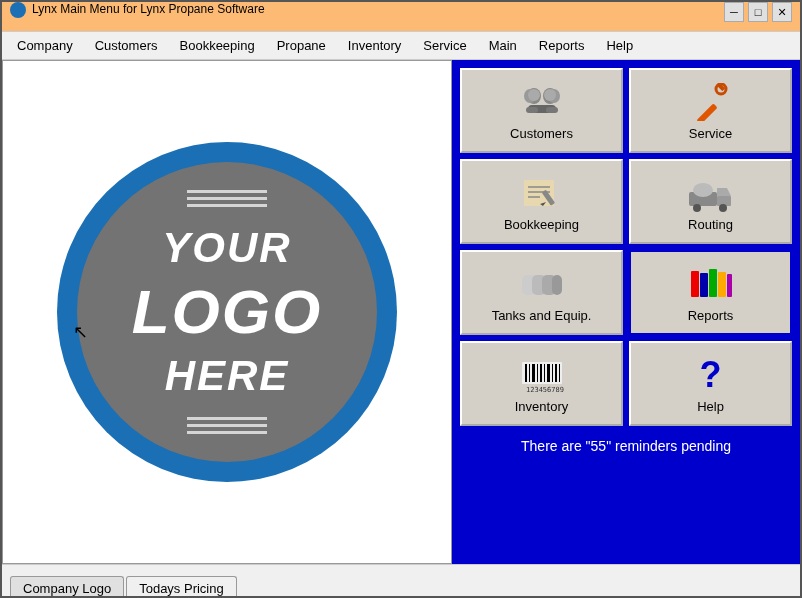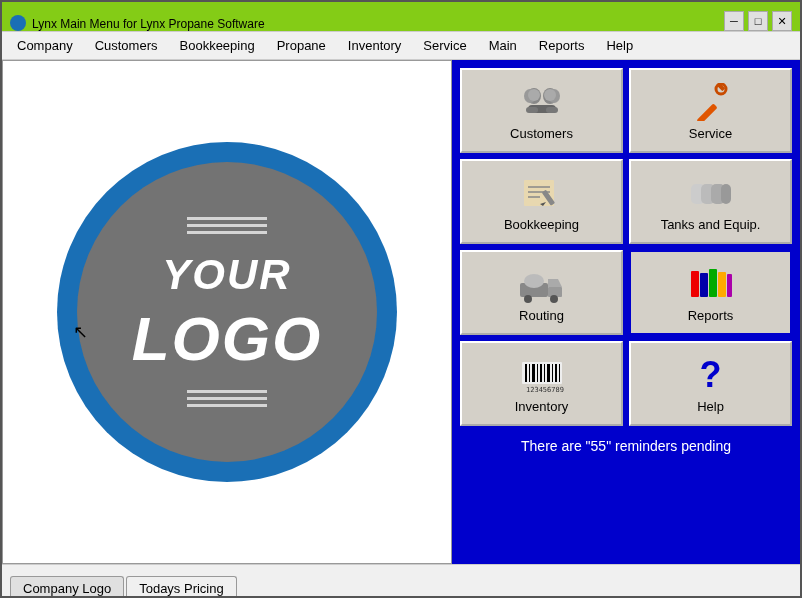--- a/index.html
+++ b/index.html
@@ -7,24 +7,24 @@
       font-family: 'Segoe UI', Tahoma, Geneva, Verdana, sans-serif;
       background: #f0f0f0;
       width: 802px;
       height: 598px;
       overflow: hidden;
       border: 2px solid #555;
     }
 
     
     .title-bar {
-      background: #84cc16;
+      background: #fdba74;
       height: 30px;
       display: flex;
-      align-items: flex-end;
+      align-items: flex-start;
       padding: 0 8px;
       border-bottom: 1px solid #ccc;
       font-size: 12px;
       color: #000;
     }
     .title-bar-icon {
       width: 16px;
       height: 16px;
       margin-right: 6px;
       background: #1a6fb5;
@@ -268,20 +268,21 @@
   <div class="left-panel">
     <div class="logo-circle-outer">
       <div class="logo-circle-inner">
         <div class="logo-lines-top">
           <div></div>
           <div></div>
           <div></div>
         </div>
         <div class="logo-text-your">YOUR</div>
         <div class="logo-text-logo">LOGO</div>
+        <div class="logo-text-here">HERE</div>
         <div class="logo-lines-bottom">
           <div></div>
           <div></div>
           <div></div>
         </div>
       </div>
     </div>
     <div class="cursor-arrow">↖</div>
   </div>
 
@@ -331,43 +332,43 @@
             <polygon points="25,32 28,28 22,30" fill="#555"></polygon>
           </svg>
         </div>
         <span>Bookkeeping</span>
       </button>
 
       <button class="icon-btn">
         <div class="icon-img">
           <svg width="48" height="38" viewBox="0 0 48 38">
 
-            <rect x="4" y="10" width="14" height="20" rx="5" fill="#ccc"></rect>
-            <rect x="14" y="10" width="14" height="20" rx="5" fill="#bbb"></rect>
-            <rect x="24" y="10" width="14" height="20" rx="5" fill="#aaa"></rect>
-            <rect x="34" y="10" width="10" height="20" rx="5" fill="#999"></rect>
-          </svg>
-        </div>
-        <span>Tanks and Equip.</span>
-      </button>
-
-      <button class="icon-btn">
-        <div class="icon-img">
-          <svg width="48" height="38" viewBox="0 0 48 38">
-
             <rect x="2" y="18" width="28" height="14" rx="2" fill="#888"></rect>
             <rect x="30" y="22" width="14" height="10" rx="1" fill="#999"></rect>
             <polygon points="30,22 44,22 40,14 30,14" fill="#aaa"></polygon>
             <circle cx="10" cy="34" r="4" fill="#555"></circle>
             <circle cx="36" cy="34" r="4" fill="#555"></circle>
 
             <ellipse cx="16" cy="16" rx="10" ry="7" fill="#bbb"></ellipse>
           </svg>
         </div>
         <span>Routing</span>
+      </button>
+
+      <button class="icon-btn">
+        <div class="icon-img">
+          <svg width="48" height="38" viewBox="0 0 48 38">
+
+            <rect x="4" y="10" width="14" height="20" rx="5" fill="#ccc"></rect>
+            <rect x="14" y="10" width="14" height="20" rx="5" fill="#bbb"></rect>
+            <rect x="24" y="10" width="14" height="20" rx="5" fill="#aaa"></rect>
+            <rect x="34" y="10" width="10" height="20" rx="5" fill="#999"></rect>
+          </svg>
+        </div>
+        <span>Tanks and Equip.</span>
       </button>
 
       <button class="icon-btn" style="border: 2px solid #0000cc;">
         <div class="icon-img">
           <svg width="48" height="38" viewBox="0 0 48 38">
 
             <rect x="4" y="6" width="8" height="26" rx="1" fill="#e00"></rect>
             <rect x="13" y="8" width="8" height="24" rx="1" fill="#00a"></rect>
             <rect x="22" y="4" width="8" height="28" rx="1" fill="#0a0"></rect>
             <rect x="31" y="7" width="8" height="25" rx="1" fill="#fa0"></rect>

